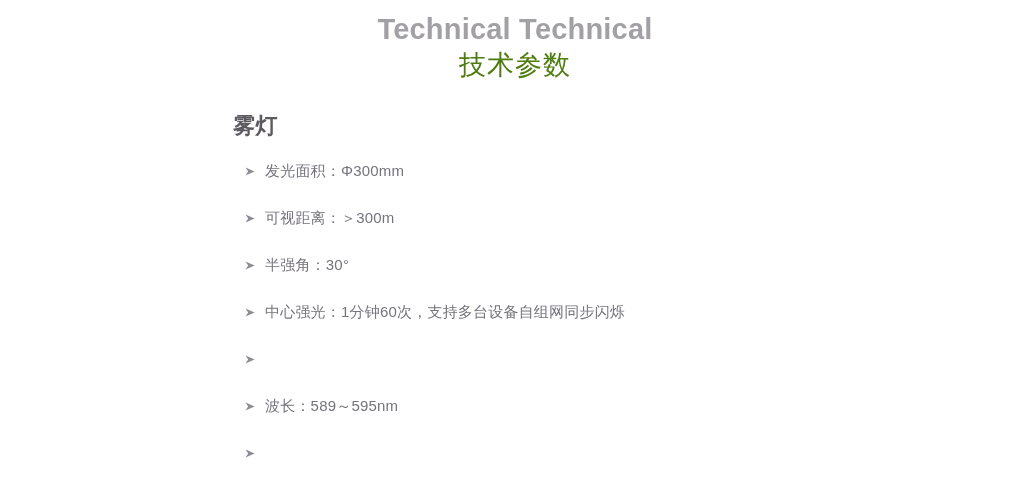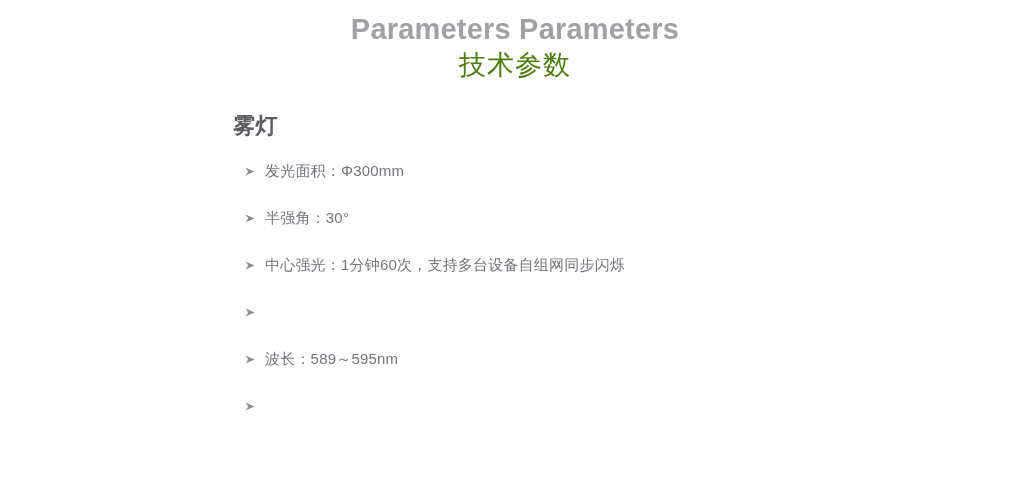--- a/index.html
+++ b/index.html
@@ -93,39 +93,47 @@
     letter-spacing: 0.2px;
     white-space: nowrap;
   }
 </style>
 </head>
 <body>
 
 <div class="page">
 
   <div class="title-block">
-    <h1 class="title-en">Parameters Parameters</h1>
+    <h1 class="title-en">Technical Technical</h1>
     <h2 class="title-cn">技术参数</h2>
   </div>
 
   <div class="content">
 
     <h3 class="section-heading">雾灯</h3>
 
     <ul class="spec-list">
 
       <li class="spec-item">
         <span class="spec-bullet">
           <svg width="11" height="9" viewBox="0 0 11 9" aria-hidden="true">
             <path d="M0.5 0.4 L9.6 4.5 L0.5 8.6 L3.2 4.5 Z" fill="#8e8b93"></path>
           </svg>
         </span>
         <span class="spec-text">发光面积：Φ300mm</span>
       </li>
 
+      <li class="spec-item">
+        <span class="spec-bullet">
+          <svg width="11" height="9" viewBox="0 0 11 9" aria-hidden="true">
+            <path d="M0.5 0.4 L9.6 4.5 L0.5 8.6 L3.2 4.5 Z" fill="#8e8b93"></path>
+          </svg>
+        </span>
+        <span class="spec-text">可视距离：＞300m</span>
+      </li>
 
       <li class="spec-item">
         <span class="spec-bullet">
           <svg width="11" height="9" viewBox="0 0 11 9" aria-hidden="true">
             <path d="M0.5 0.4 L9.6 4.5 L0.5 8.6 L3.2 4.5 Z" fill="#8e8b93"></path>
           </svg>
         </span>
         <span class="spec-text">半强角：30°</span>
       </li>
 

